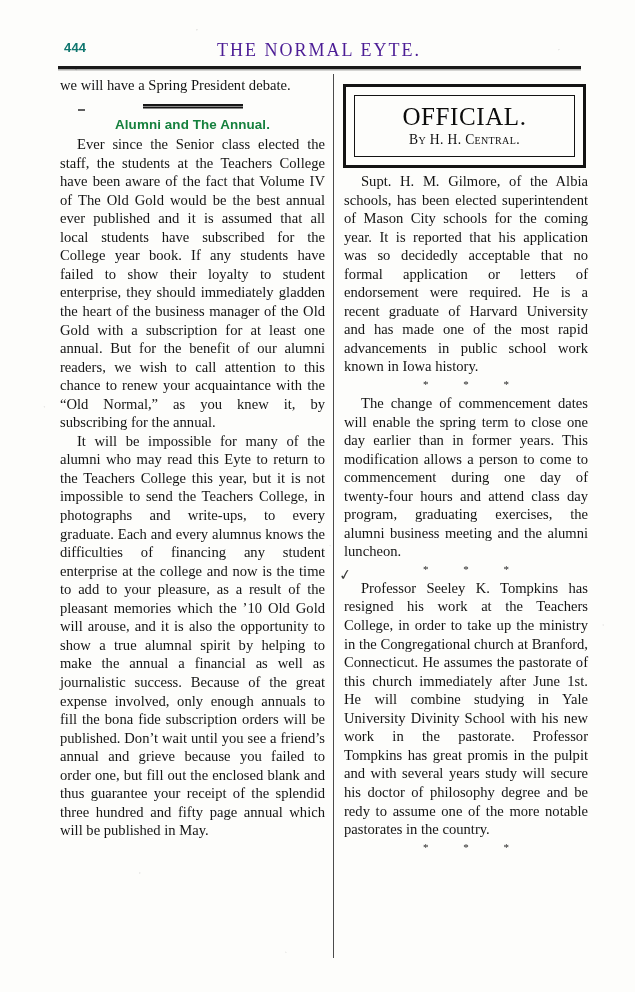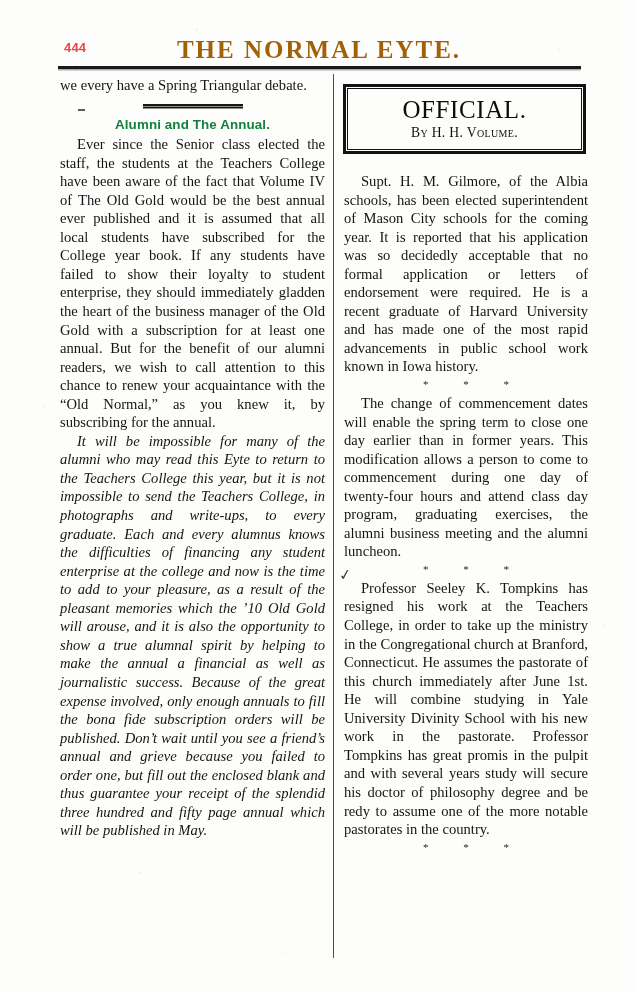--- a/index.html
+++ b/index.html
@@ -43,28 +43,28 @@
     height: 24px;
   }
   .folio {
     position: absolute;
     left: 6px;
     top: 2px;
     font-family: "Liberation Sans", "DejaVu Sans", sans-serif;
     font-weight: bold;
     font-size: 13px;
     letter-spacing: .2px;
-    color: #ef4444;
+    color: #0f766e;
   }
   .head-title {
     text-align: center;
-    font-size: 25px;
-    font-weight: bold;
+    font-size: 18px;
+    font-weight: normal;
     letter-spacing: 2.0px;
-    color: #a16207;
+    color: #4c1d95;
     line-height: 24px;
   }
   .head-rule {
     position: absolute;
     left: 58px;
     top: 66px;
     width: 523px;
     height: 3px;
     background: #1a1a1a;
     box-shadow: 0 1.5px 0 0 rgba(20,20,20,.35);
@@ -91,21 +91,21 @@
     hyphens: none;
   }
   .col-left  { left: 60px;  width: 265px; }
   .col-right { left: 344px; width: 244px; }
 
   .column p {
     margin: 0;
     text-indent: 17px;
   }
   .column p.noindent { text-indent: 0; }
-  .column p.flush-last { text-align-last: left; font-style: italic; }
+  .column p.flush-last { text-align-last: left; }
 
   
   .sec-rule {
     width: 100px;
     height: 2px;
     background: #171717;
     margin: 9px auto 2px auto;
     box-shadow: 0 2.5px 0 0 #171717;
   }
   .sec-head {
@@ -127,21 +127,21 @@
   }
 
   
   .official-box {
     position: absolute;
     left: 343px;
     top: 84px;
     width: 243px;
     box-sizing: border-box;
     border: 3px solid #131313;
-    padding: 1px;
+    padding: 8px;
     background: #fdfdfb;
   }
   .official-box-inner {
     border: 1px solid #131313;
     padding: 7px 4px 8px 4px;
     text-align: center;
   }
   .official-title {
     font-size: 25px;
     letter-spacing: .6px;
@@ -191,34 +191,34 @@
     <div class="folio">444</div>
     <div class="head-title">THE NORMAL EYTE.</div>
   </div>
   <div class="head-rule"></div>
 
   <div class="col-rule"></div>
 
   <div class="stray-dash"></div>
 
   <div class="column col-left">
-    <p class="noindent">we every have a Spring Triangular debate.</p>
+    <p class="noindent">we will have a Spring President debate.</p>
 
     <div class="sec-rule"></div>
 
     <div class="sec-head">Alumni and The Annual.</div>
 
     <p>Ever since the Senior class elected the staff, the students at the Teachers College have been aware of the fact that Volume IV of The Old Gold would be the best annual ever published and it is assumed that all local students have subscribed for the College year book. If any students have failed to show their loyalty to student enterprise, they should immediately gladden the heart of the business manager of the Old Gold with a subscription for at least one annual. But for the benefit of our alumni readers, we wish to call attention to this chance to renew your acquaintance with the “Old Normal,” as you knew it, by subscribing for the annual.</p>
     <p class="flush-last">It will be impossible for many of the alumni who may read this Eyte to return to the Teachers College this year, but it is not impossible to send the Teachers College, in photographs and write-ups, to every graduate. Each and every alumnus knows the difficulties of financing any student enterprise at the college and now is the time to add to your pleasure, as a result of the pleasant memories which the ’10 Old Gold will arouse, and it is also the opportunity to show a true alumnal spirit by helping to make the annual a financial as well as journalistic success. Because of the great expense involved, only enough annuals to fill the bona fide subscription orders will be published. Don’t wait until you see a friend’s annual and grieve because you failed to order one, but fill out the enclosed blank and thus guarantee your receipt of the splendid three hundred and fifty page annual which will be published in May.</p>
   </div>
 
   <div class="official-box">
     <div class="official-box-inner">
       <div class="official-title">OFFICIAL.</div>
-      <div class="official-by">By H. H. Volume.</div>
+      <div class="official-by">By H. H. Central.</div>
     </div>
   </div>
 
   <div class="check-mark">✓</div>
 
   <div class="column col-right" style="top:172px;">
     <p>Supt. H. M. Gilmore, of the Albia schools, has been elected superintendent of Mason City schools for the coming year. It is reported that his application was so decidedly acceptable that no formal application or letters of endorsement were required. He is a recent graduate of Harvard University and has made one of the most rapid advancements in public school work known in Iowa history.</p>
     <div class="ast-sep">* * *</div>
     <p>The change of commencement dates will enable the spring term to close one day earlier than in former years. This modification allows a person to come to commencement during one day of twenty-four hours and attend class day program, graduating exercises, the alumni business meeting and the alumni luncheon.</p>
     <div class="ast-sep">* * *</div>

